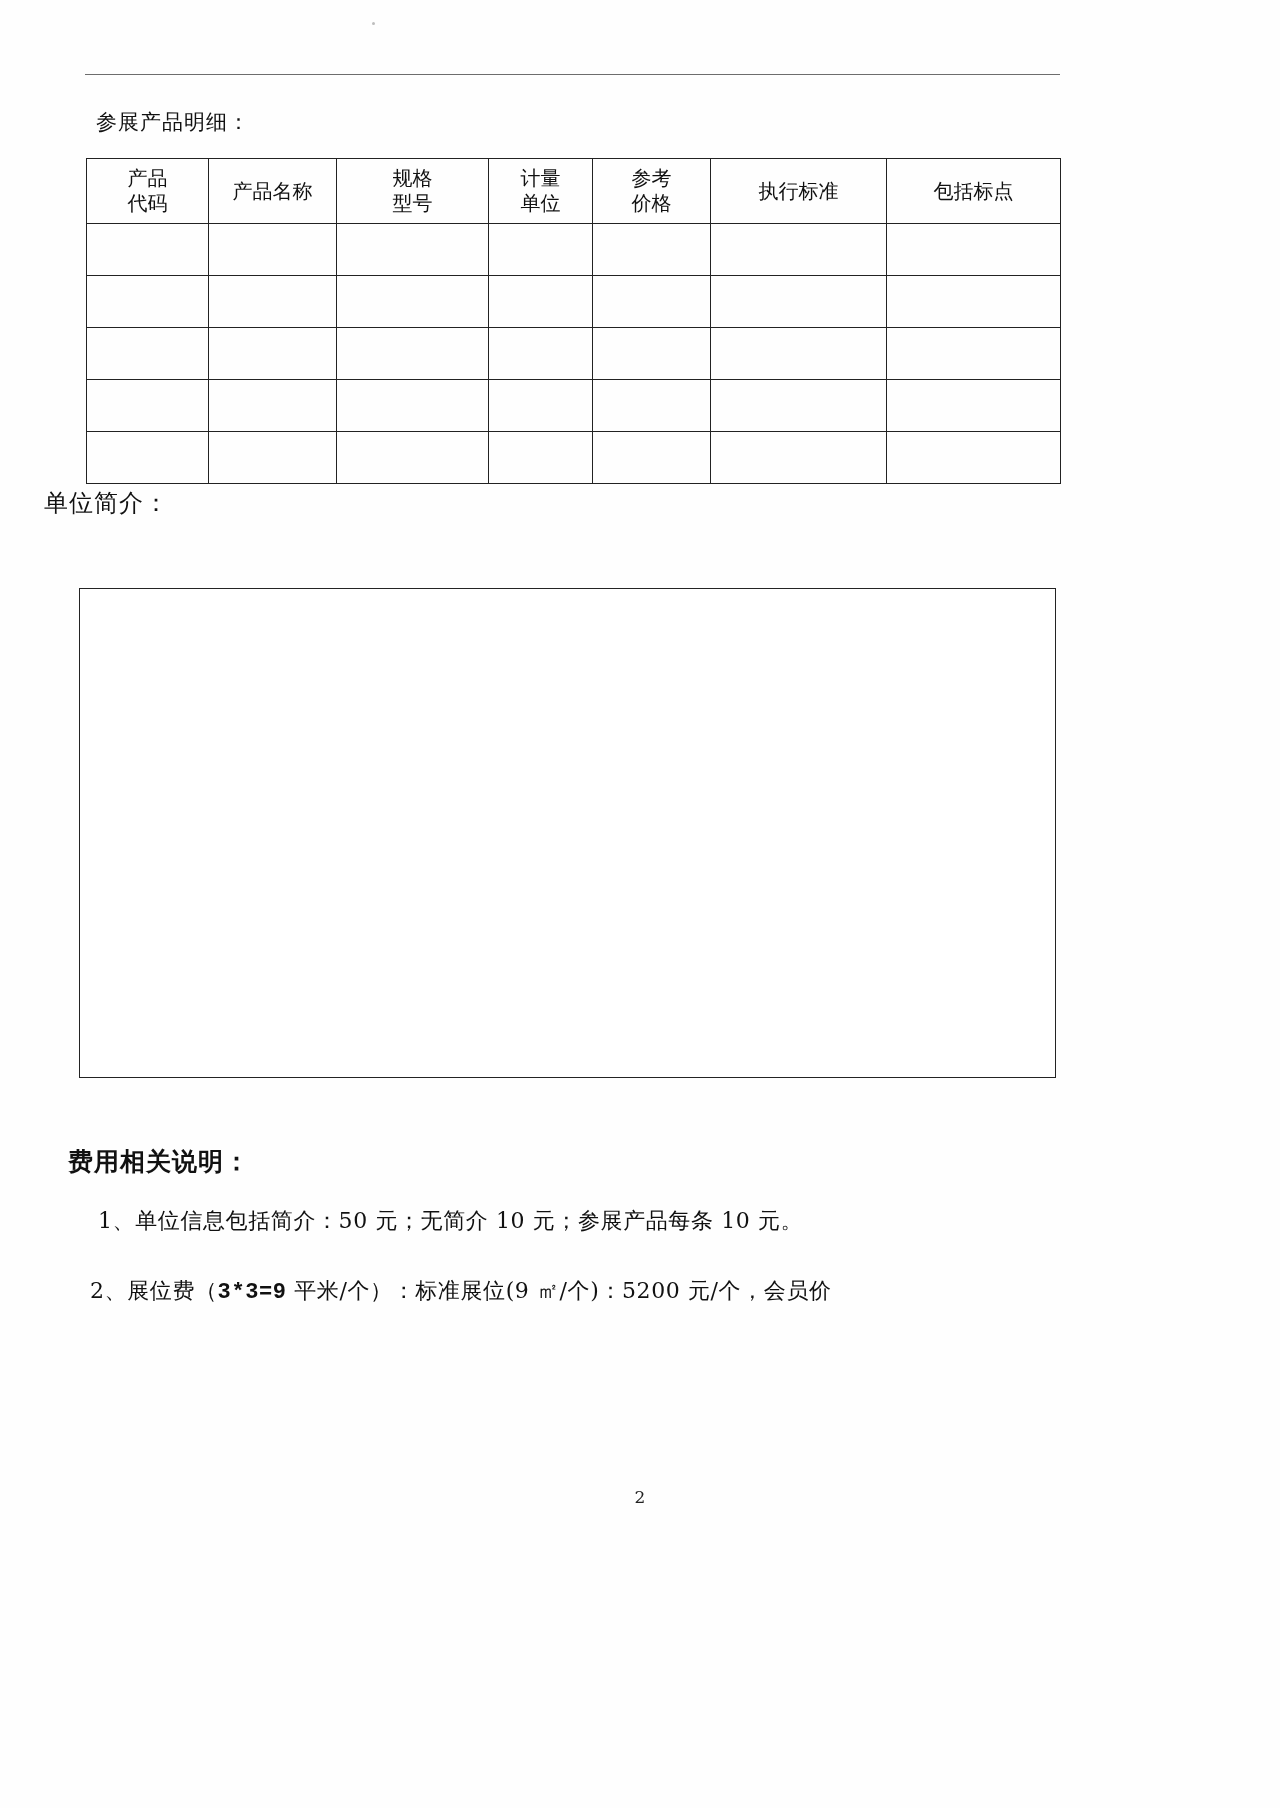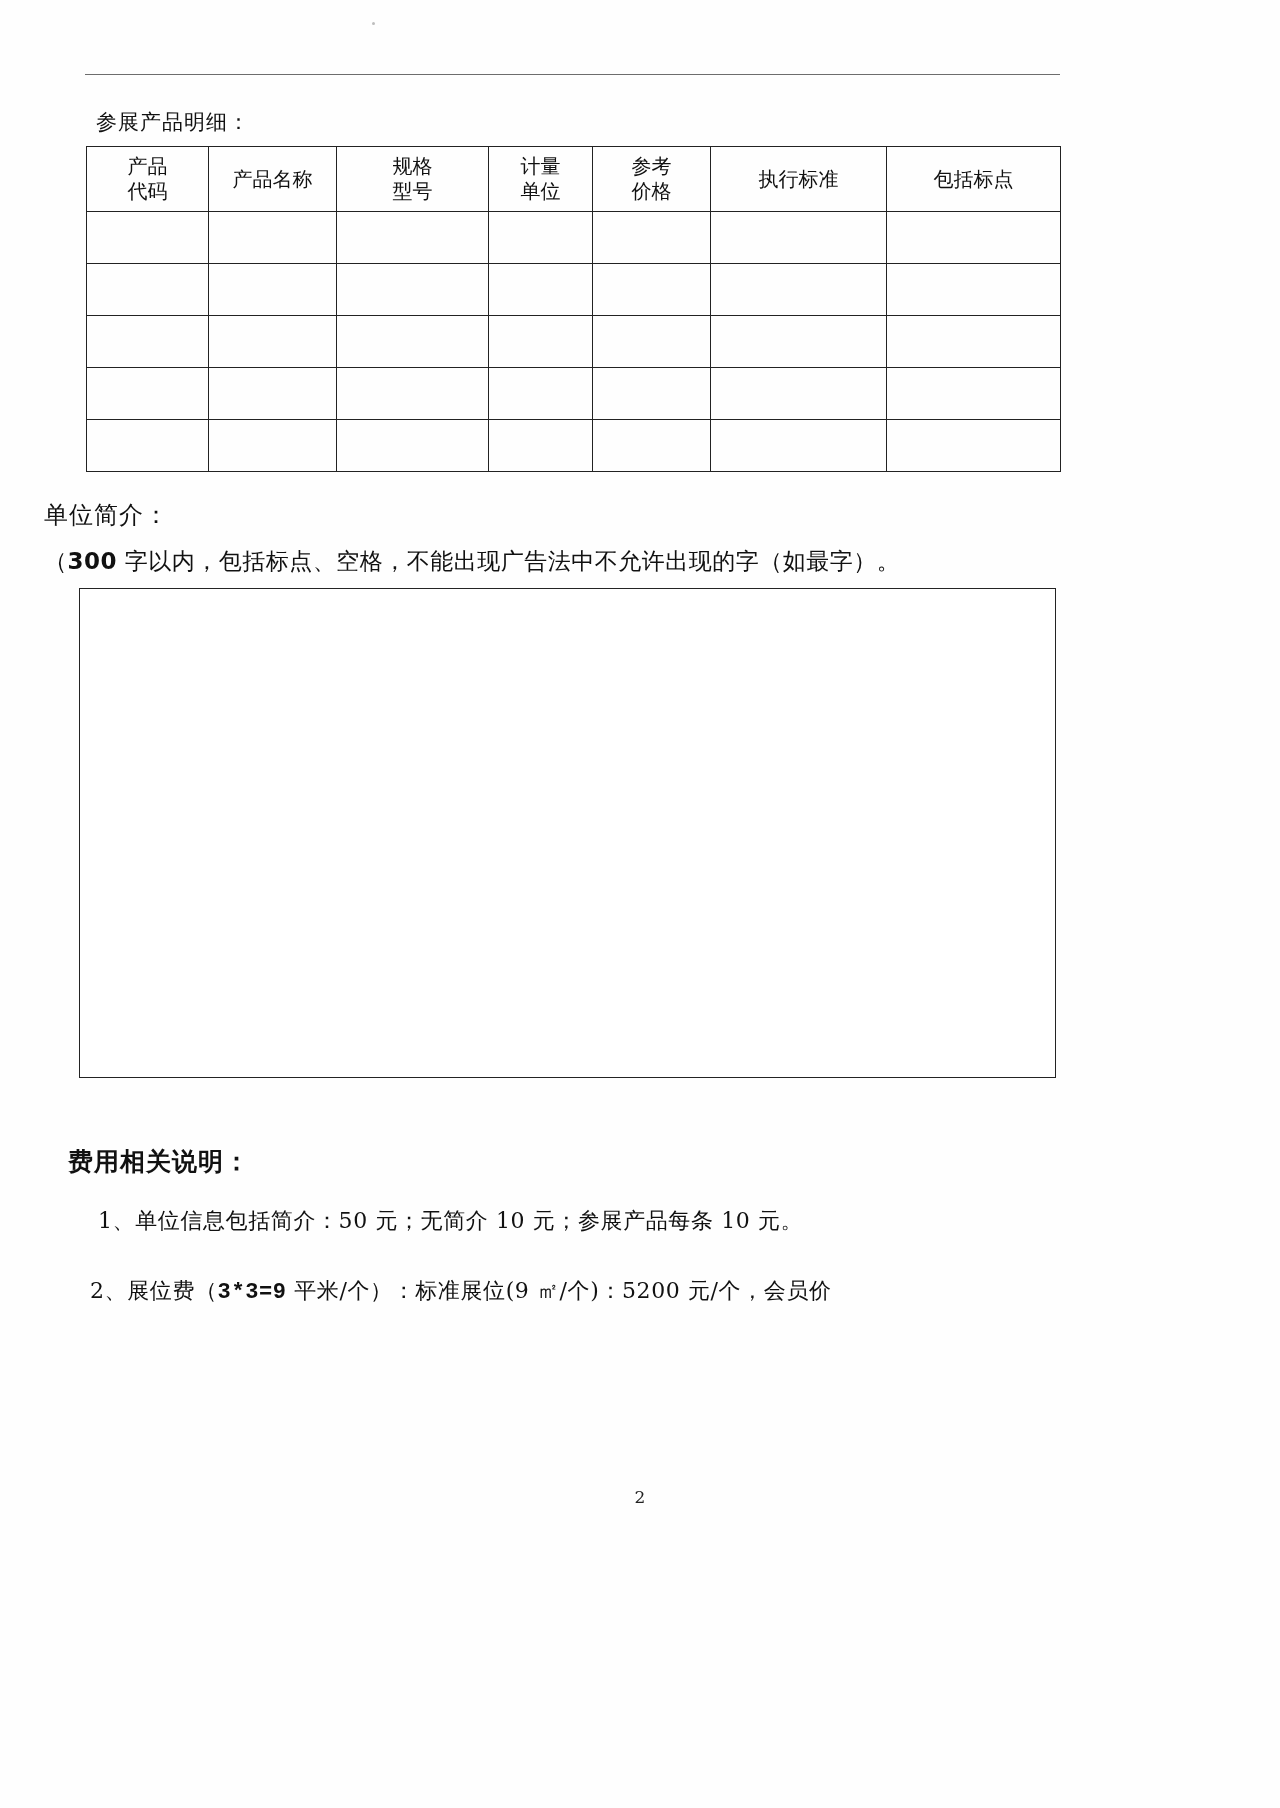--- a/index.html
+++ b/index.html
@@ -45,21 +45,21 @@
     left: 96px;
     top: 108px;
     font-size: 21px;
     letter-spacing: 1px;
     white-space: nowrap;
   }
   
   table.product-table {
     position: absolute;
     left: 86px;
-    top: 146px;
+    top: 158px;
     width: 974px;
     border-collapse: collapse;
     table-layout: fixed;
   }
   table.product-table th,
   table.product-table td {
     border: 1px solid #222222;
     padding: 0;
     text-align: center;
     vertical-align: middle;
@@ -85,21 +85,20 @@
   col.c6 { width: 176px; }
   col.c7 { width: 174px; }
 
   .intro-label {
     position: absolute;
     left: 44px;
     top: 487px;
     font-size: 24px;
     letter-spacing: 1px;
     white-space: nowrap;
-    margin-top: 12px;
   }
   .intro-note {
     position: absolute;
     left: 44px;
     top: 546px;
     font-size: 23px;
     letter-spacing: 0.5px;
     white-space: nowrap;
   }
   .intro-note b {
@@ -251,21 +250,20 @@
         <td></td>
         <td></td>
         <td></td>
         <td></td>
       </tr>
     </tbody>
   </table>
 
   <div class="intro-label">单位简介：</div>
 
-  <div class="intro-note"><span>（</span><b>300</b><span> 字以内，包括标点、空格，不能出现广告法中不允许出现的字（如最字）。</span></div>
 
   <div class="intro-box" title=""></div>
 
 
   <div class="fee-heading">费用相关说明：</div>
 
   <div class="fee-item fee-1">1、单位信息包括简介：50 元；无简介 10 元；参展产品每条 10 元。</div>
 
   <div class="fee-item fee-2"><span>2、展位费（</span><b>3*3=9</b><span> 平米/个）：标准展位(9 ㎡/个)：5200 元/个，会员价</span></div>
 

